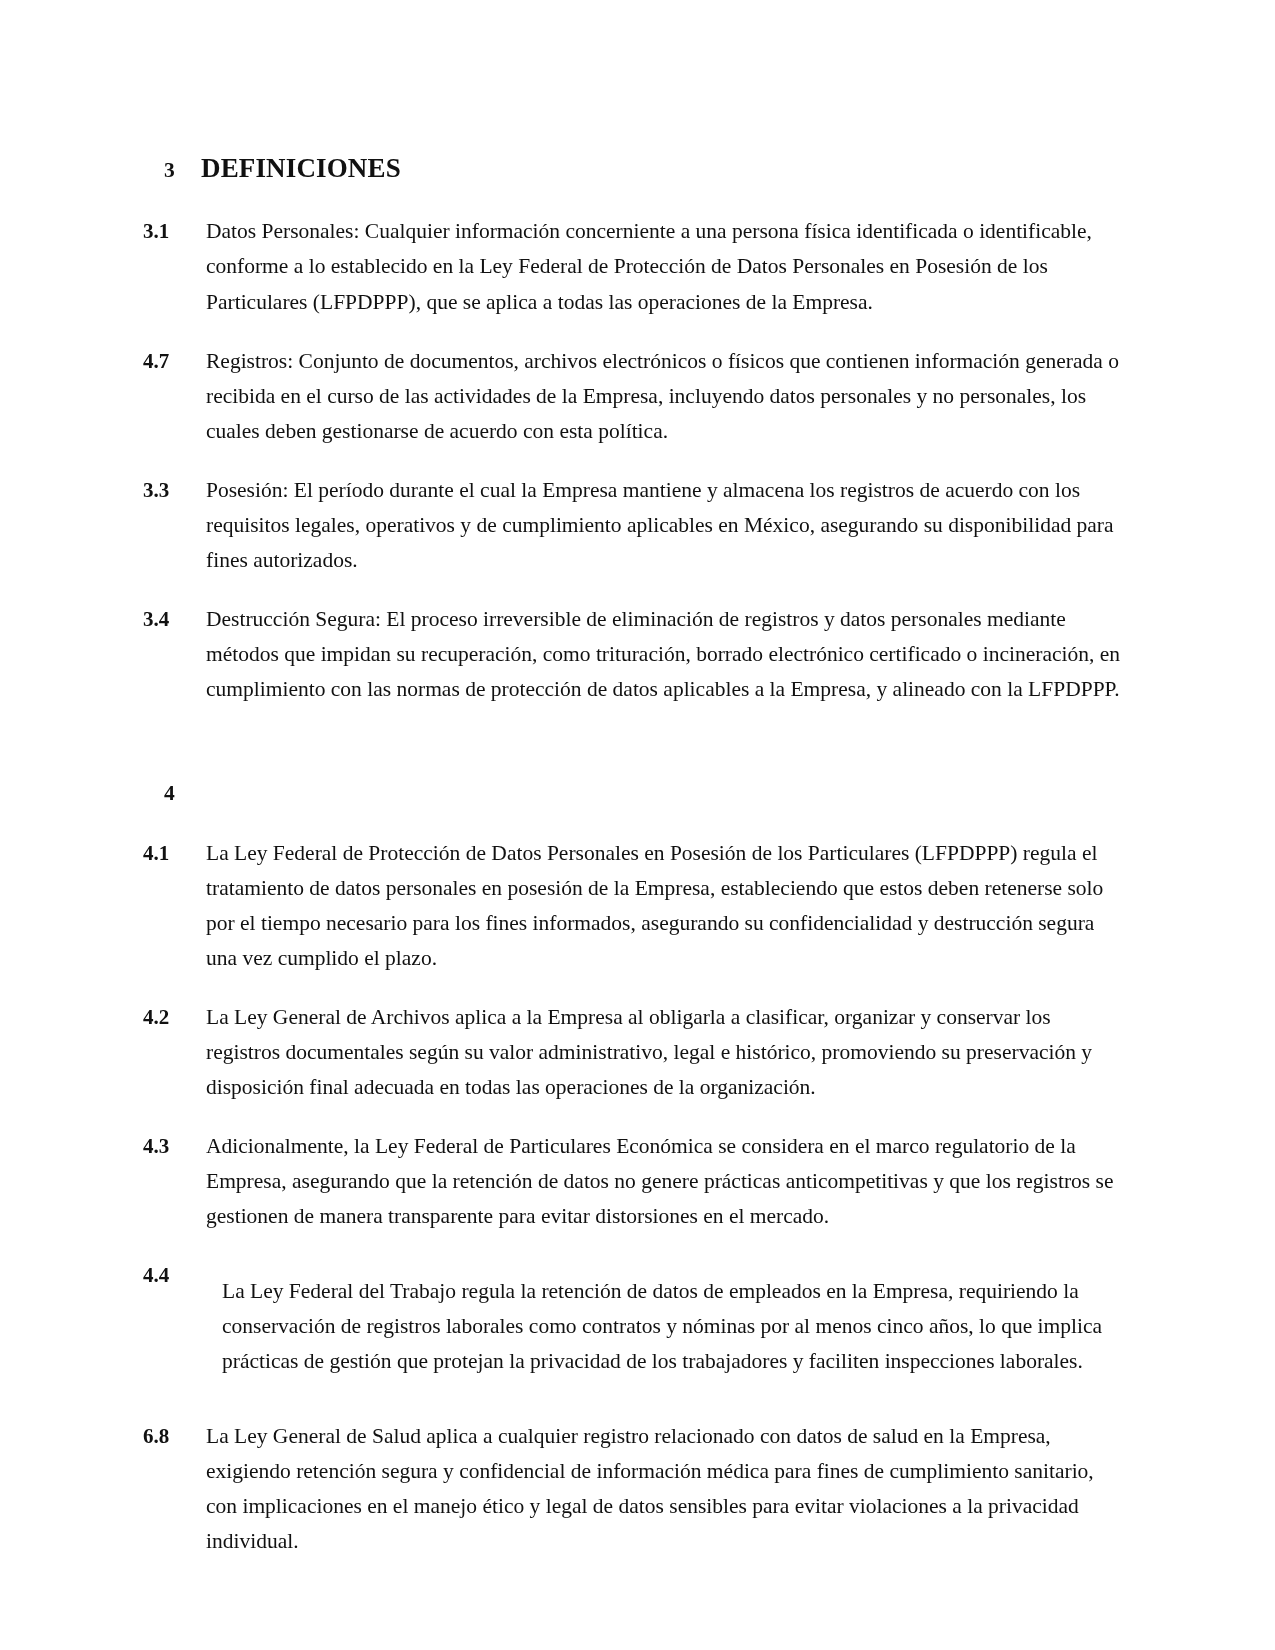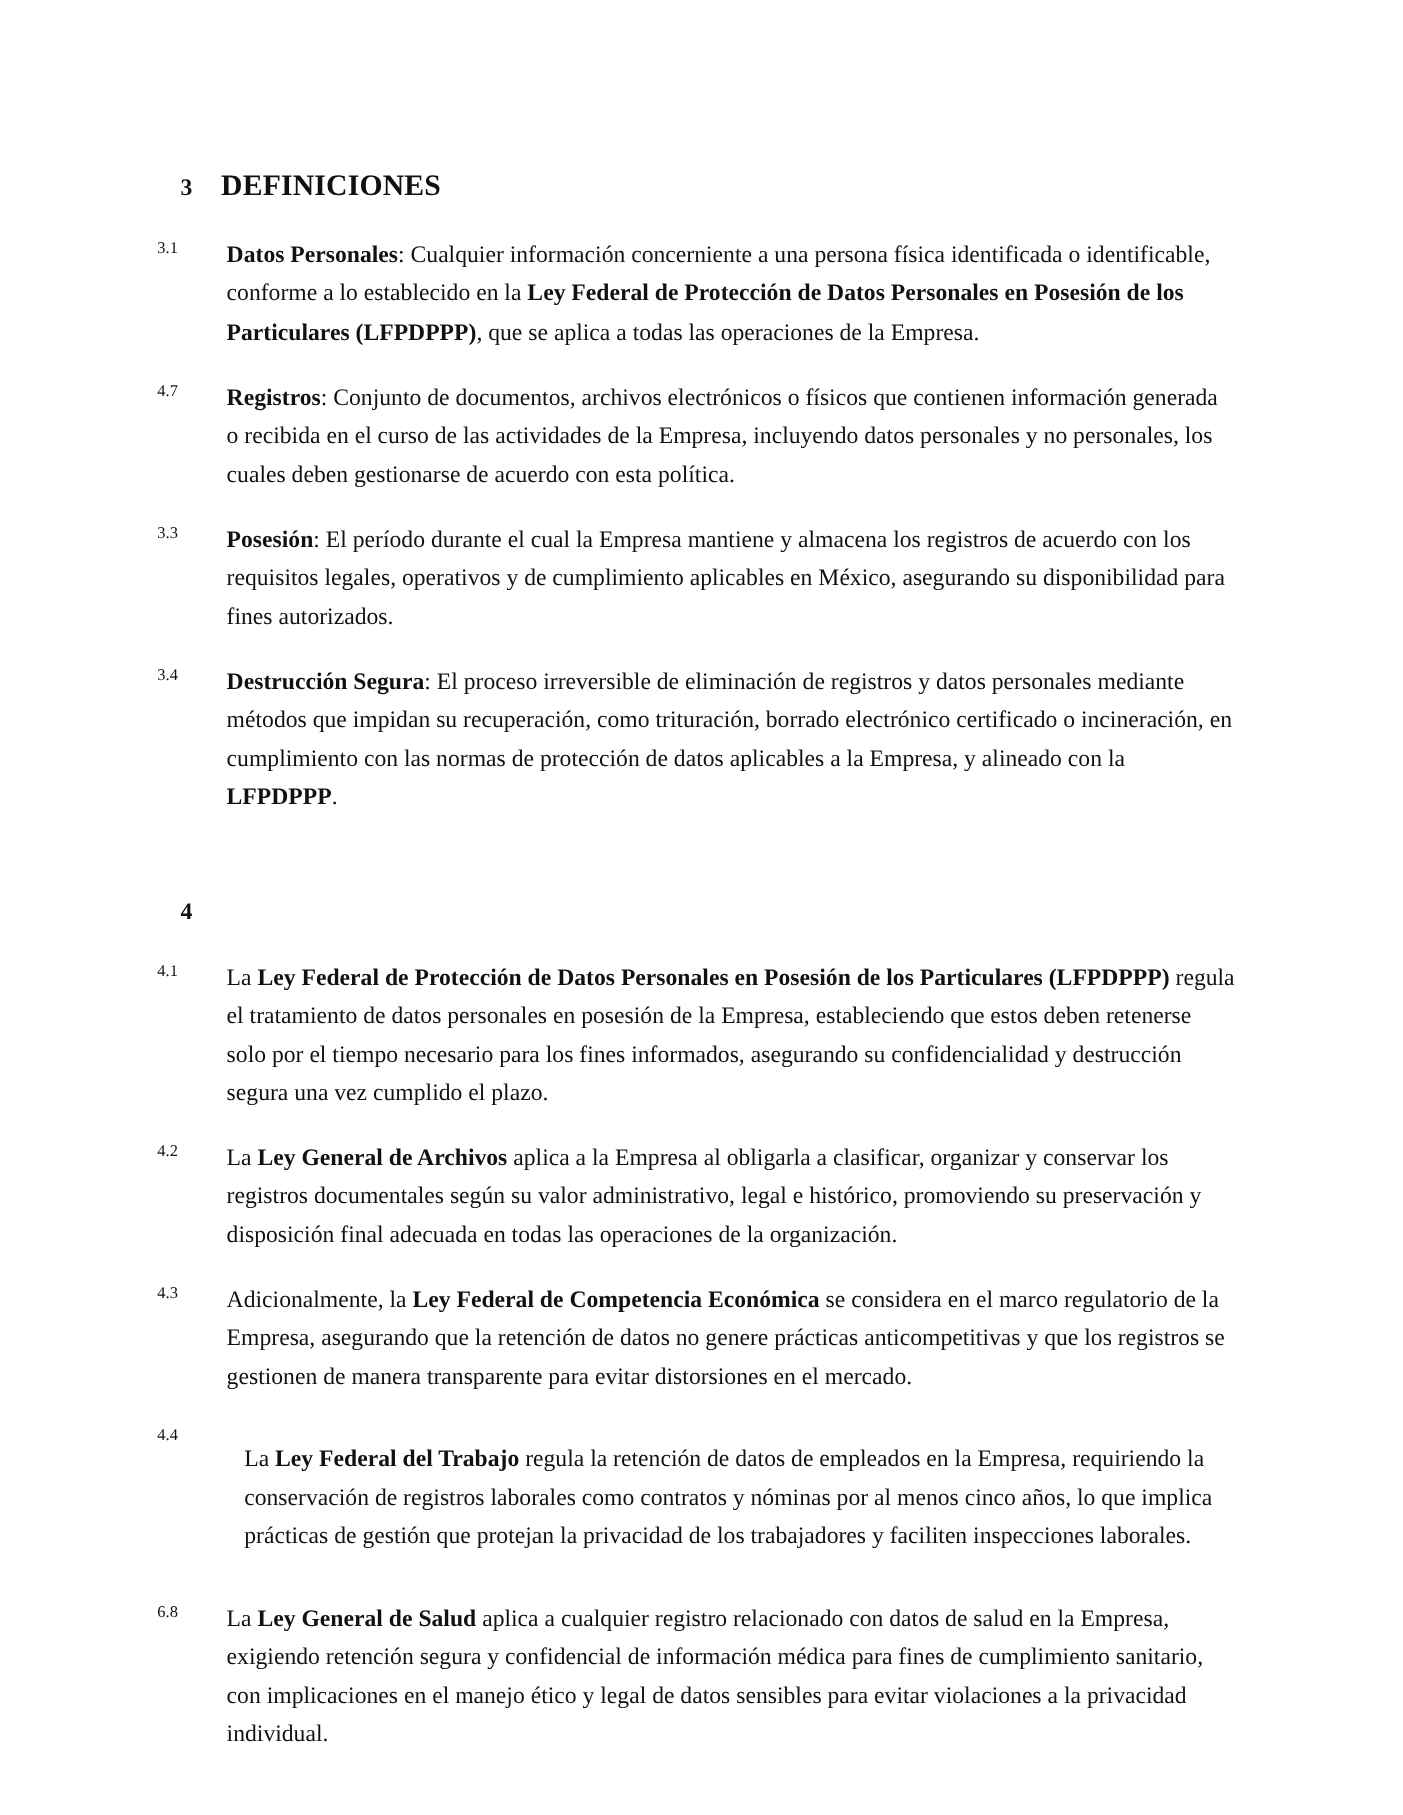--- a/index.html
+++ b/index.html
@@ -56,36 +56,36 @@
   
   .clause {
     display: flex;
     align-items: flex-start;
     margin: 0 0 24px 0;
   }
 
   .clause .clause-num {
     flex: 0 0 auto;
     width: 63px;
-    font-size: 15px;
+    font-size: 21px;
     line-height: 1.63;
-    font-weight: normal;
+    font-weight: bold;
     white-space: nowrap;
   }
 
   .clause .clause-body {
     flex: 1 1 auto;
     font-size: 21.5px;
     line-height: 1.63;
     text-align: left;
     hyphens: none;
   }
 
   .clause-body b {
-    font-weight: bold;
+    font-weight: normal;
     text-align: right;
   }
 </style>
 </head>
 <body>
 
 <div class="page">
   <div id="sections-root">
       <div class="section-block">
         <div class="section-heading">
@@ -116,21 +116,21 @@
         <div class="clause">
           <span class="clause-num">4.1</span>
           <p class="clause-body" style="margin: 0px;"><span>La </span><b>Ley Federal de Protección de Datos Personales en Posesión de los Particulares (LFPDPPP)</b><span> regula el tratamiento de datos personales en posesión de la Empresa, estableciendo que estos deben retenerse solo por el tiempo necesario para los fines informados, asegurando su confidencialidad y destrucción segura una vez cumplido el plazo.</span></p>
         </div>
         <div class="clause">
           <span class="clause-num">4.2</span>
           <p class="clause-body" style="margin: 0px;"><span>La </span><b>Ley General de Archivos</b><span> aplica a la Empresa al obligarla a clasificar, organizar y conservar los registros documentales según su valor administrativo, legal e histórico, promoviendo su preservación y disposición final adecuada en todas las operaciones de la organización.</span></p>
         </div>
         <div class="clause">
           <span class="clause-num">4.3</span>
-          <p class="clause-body" style="margin: 0px;"><span>Adicionalmente, la </span><b>Ley Federal de Competencia Económica</b><span> se considera en el marco regulatorio de la Empresa, asegurando que la retención de datos no genere prácticas anticompetitivas y que los registros se gestionen de manera transparente para evitar distorsiones en el mercado.</span></p>
+          <p class="clause-body" style="margin: 0px;"><span>Adicionalmente, la </span><b>Ley Federal de Particulares Económica</b><span> se considera en el marco regulatorio de la Empresa, asegurando que la retención de datos no genere prácticas anticompetitivas y que los registros se gestionen de manera transparente para evitar distorsiones en el mercado.</span></p>
         </div>
         <div class="clause">
           <span class="clause-num">4.4</span>
           <p class="clause-body" style="margin: 16px;"><span>La </span><b>Ley Federal del Trabajo</b><span> regula la retención de datos de empleados en la Empresa, requiriendo la conservación de registros laborales como contratos y nóminas por al menos cinco años, lo que implica prácticas de gestión que protejan la privacidad de los trabajadores y faciliten inspecciones laborales.</span></p>
         </div>
         <div class="clause">
           <span class="clause-num">6.8</span>
           <p class="clause-body" style="margin: 0px;"><span>La </span><b>Ley General de Salud</b><span> aplica a cualquier registro relacionado con datos de salud en la Empresa, exigiendo retención segura y confidencial de información médica para fines de cumplimiento sanitario, con implicaciones en el manejo ético y legal de datos sensibles para evitar violaciones a la privacidad individual.</span></p>
         </div>
       </div>

